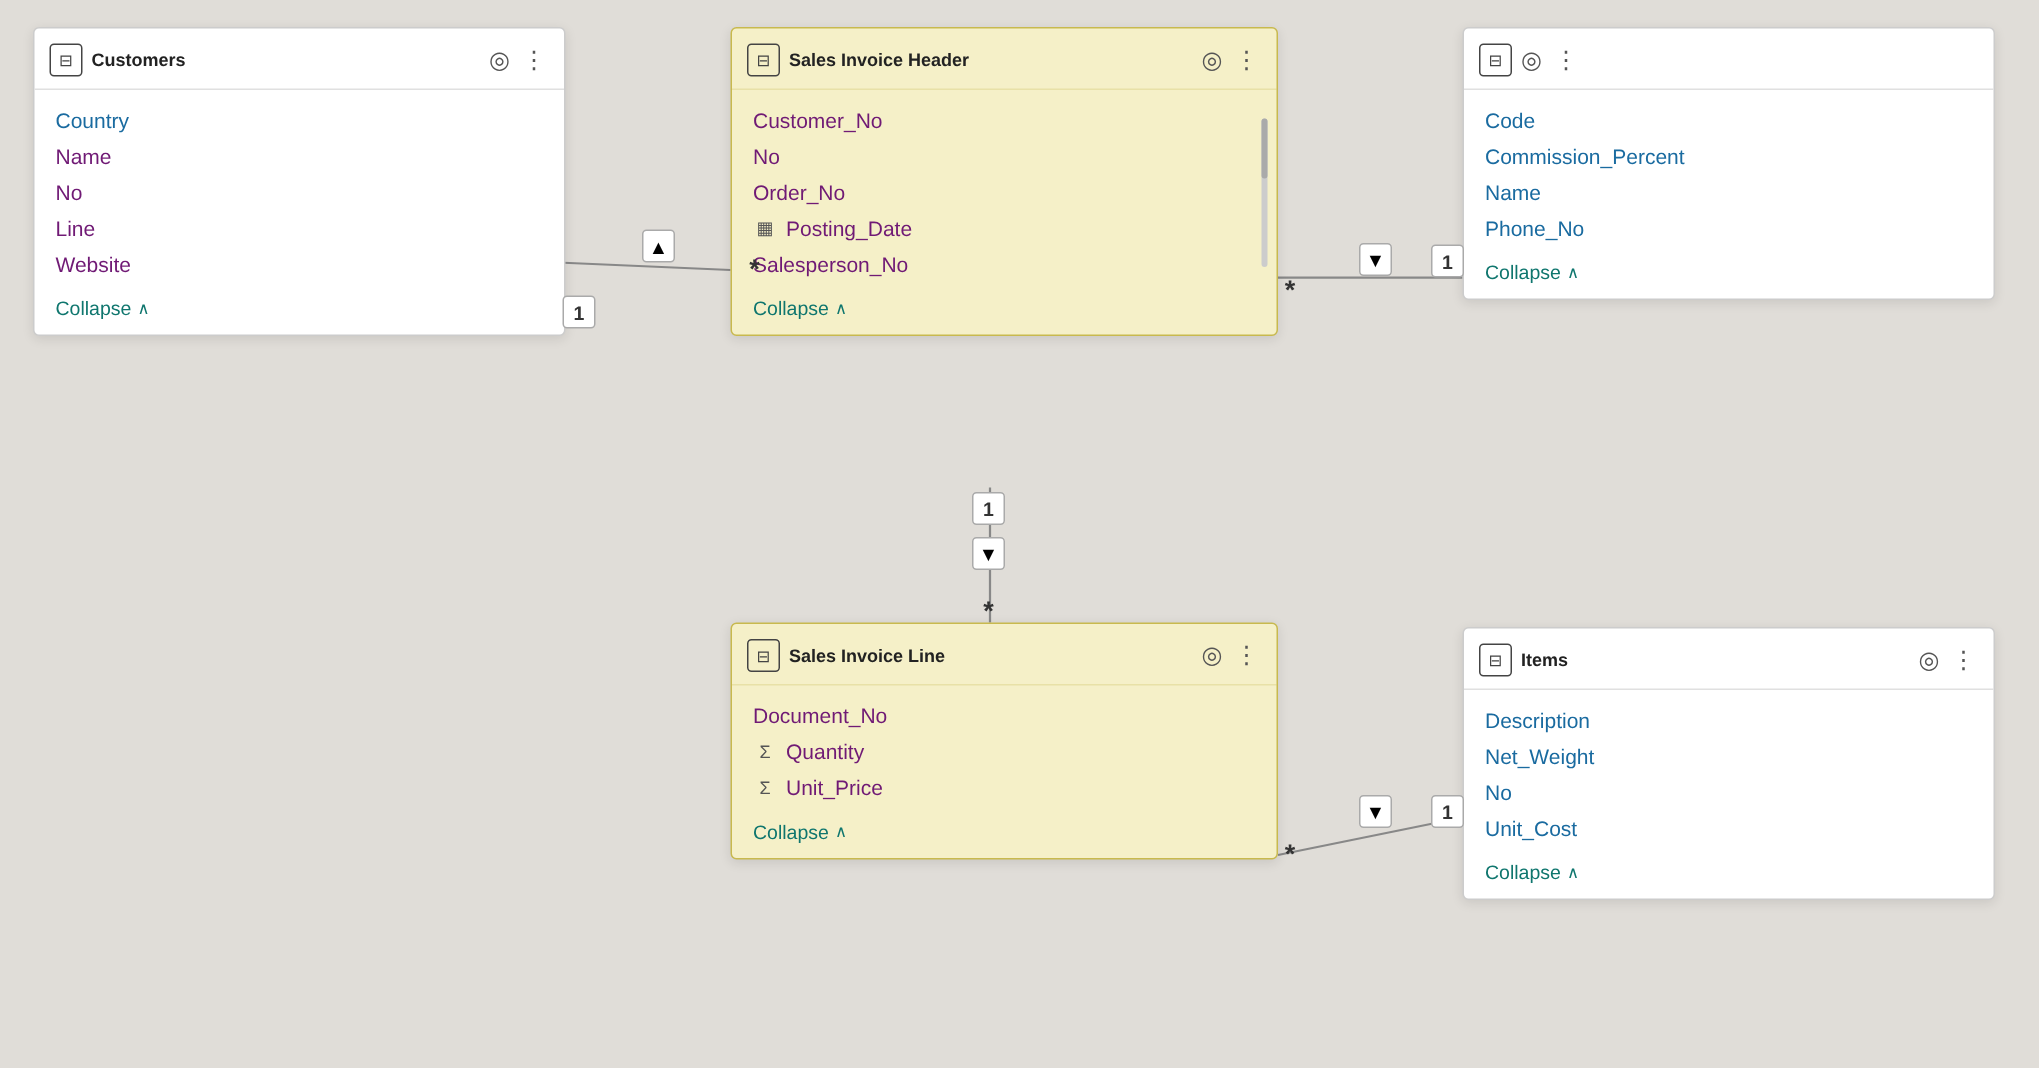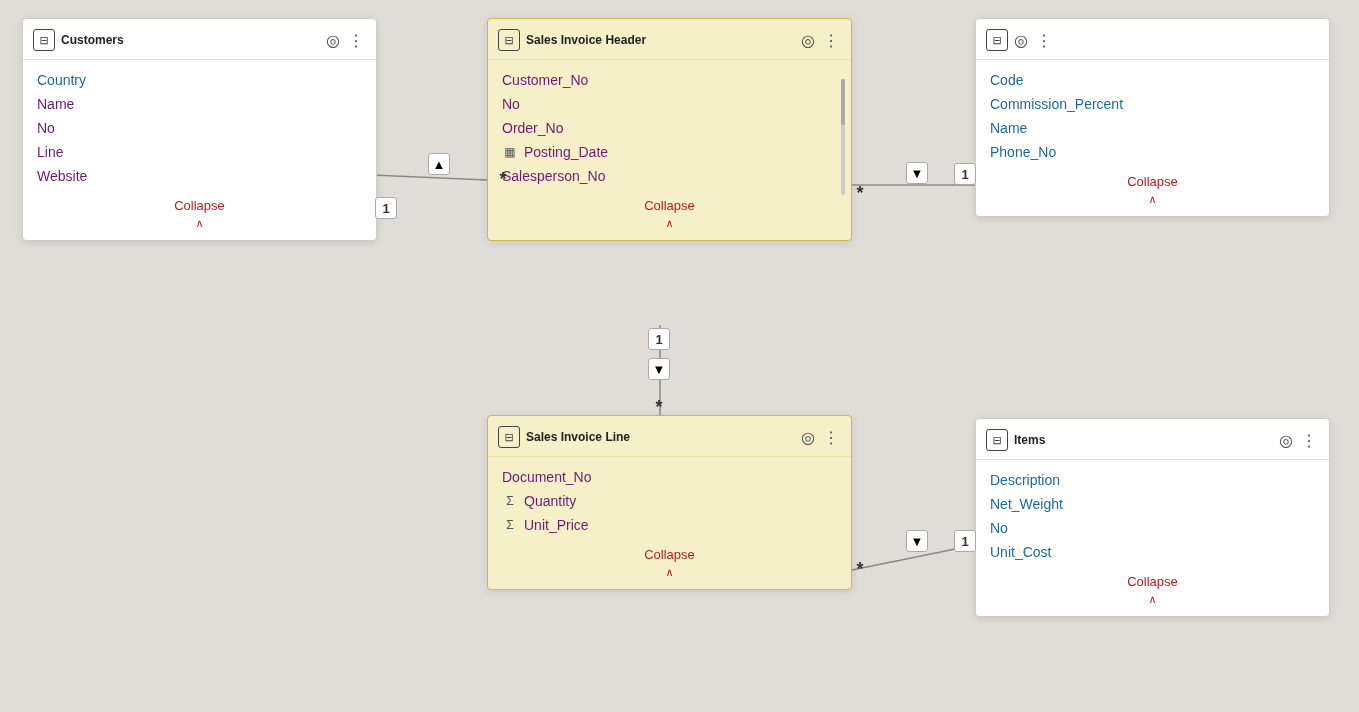--- a/index.html
+++ b/index.html
@@ -100,27 +100,26 @@
     .field-icon {
       font-size: 12px;
       color: #555;
       width: 16px;
       text-align: center;
       flex-shrink: 0;
     }
 
     .collapse-row {
       padding: 6px 14px 10px 14px;
-      color: #b91c1c;
+      color: #0f766e;
       font-size: 13px;
       cursor: pointer;
       display: flex;
       align-items: center;
       gap: 4px;
-      flex-direction: column;
     }
 
     .collapse-caret {
       font-size: 11px;
     }
 
     
     .connectors {
       position: absolute;
       top: 0; left: 0;

